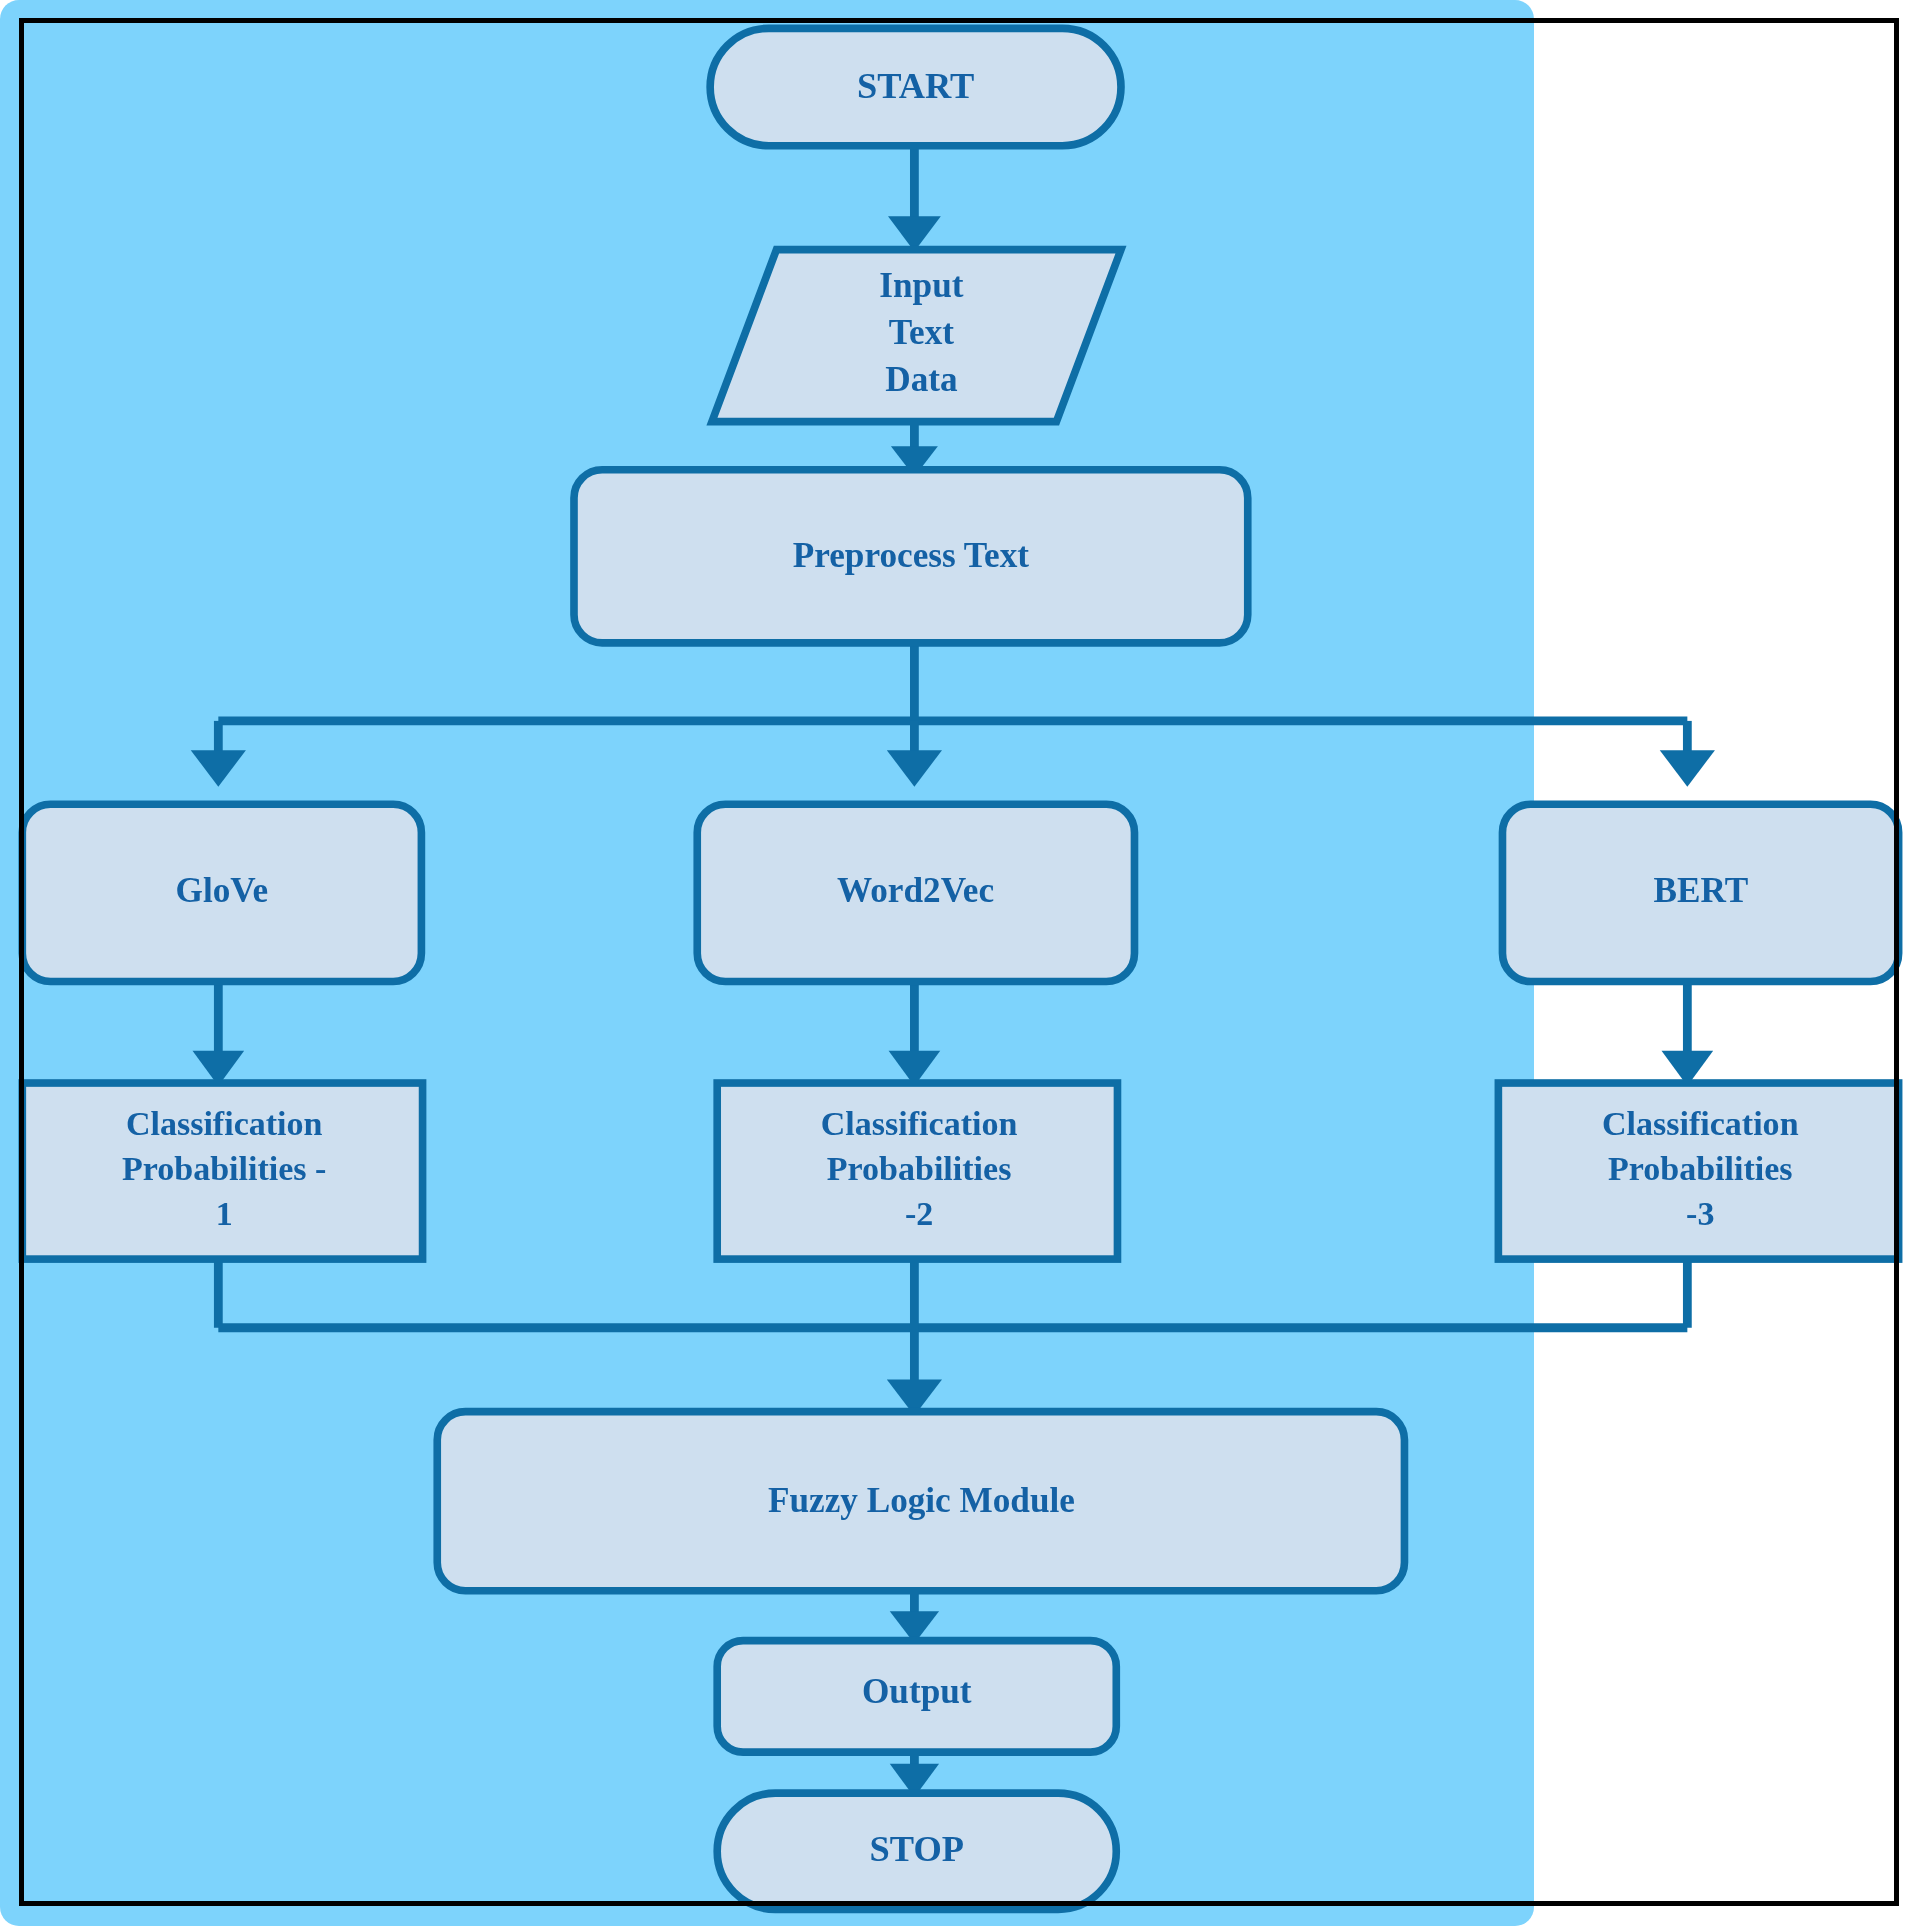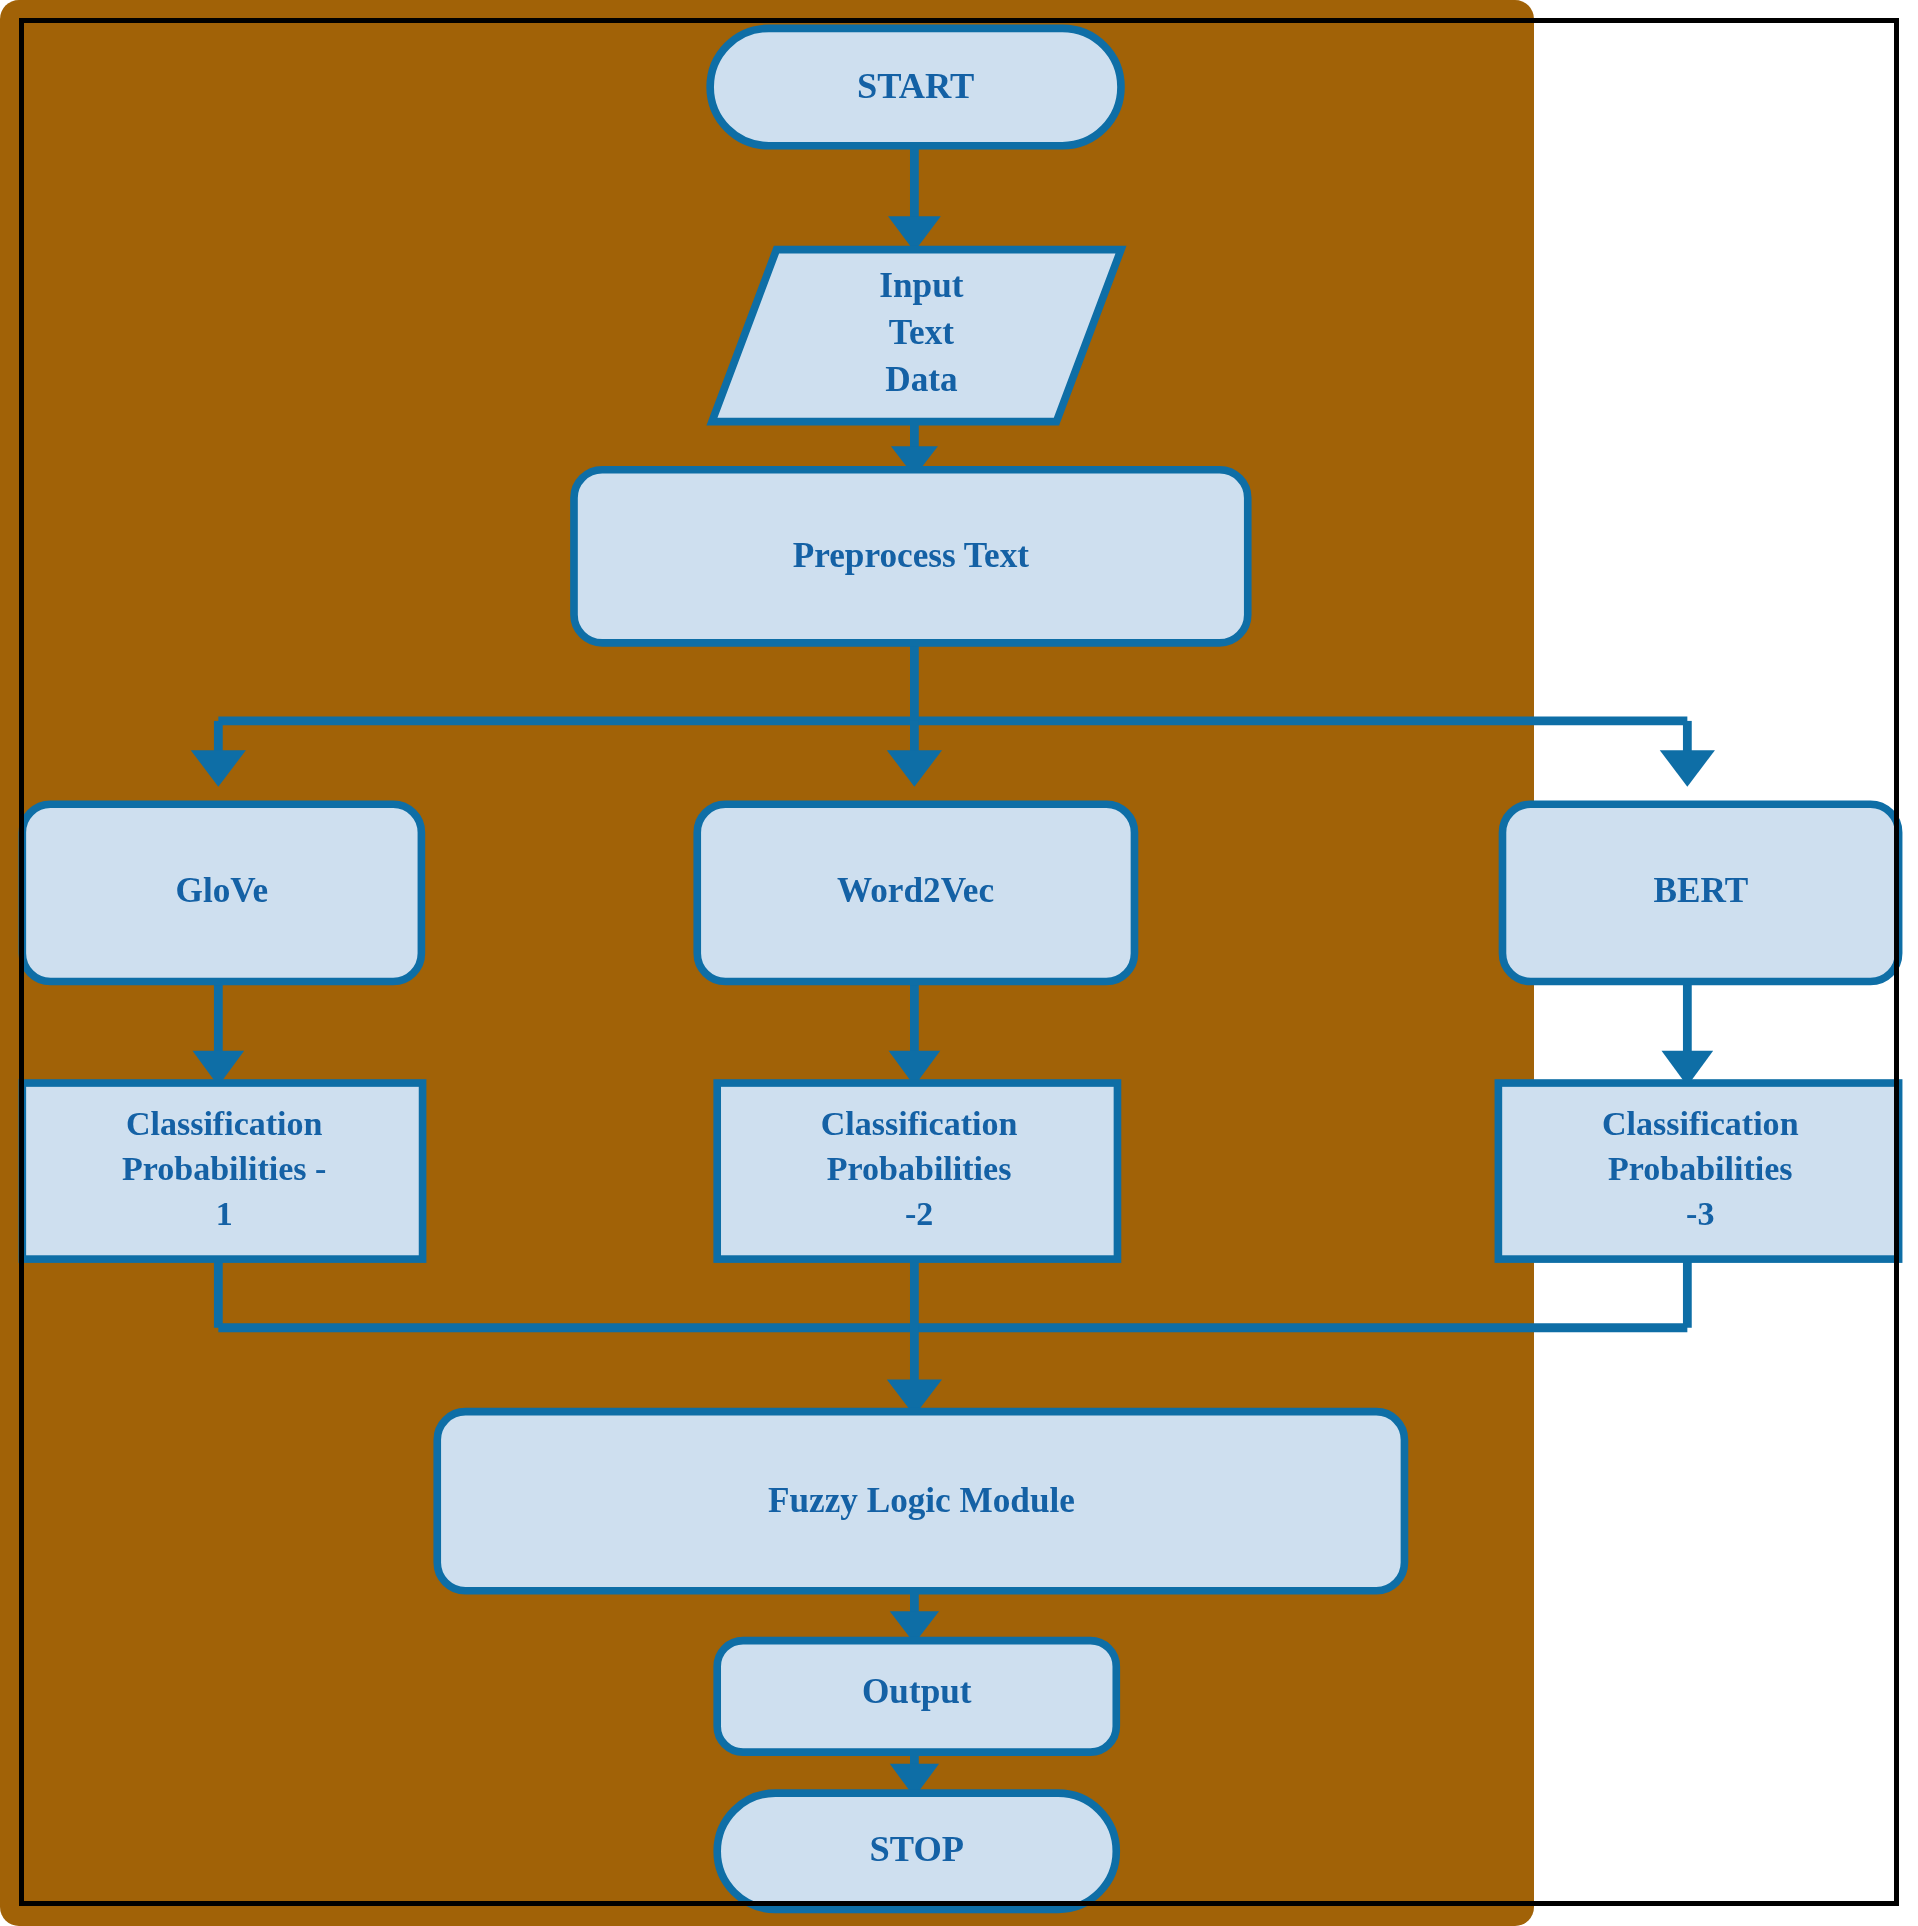--- a/index.html
+++ b/index.html
@@ -10,21 +10,21 @@
   body {
     width: 1918px;
     height: 1926px;
     font-family: "Liberation Serif", "DejaVu Serif", serif;
   }
   #frame {
     position: absolute;
     left: 0; top: 0;
     width: 1534px;
     height: 1926px;
-    background: #a16207;
+    background: #7dd3fc;
     box-sizing: border-box;
     border-radius: 19px;
   }
   #outer-border {
     position: absolute;
     left: 19.4px;
     top: 18px;
     width: 1880px;
     height: 1888px;
     border: 5.3px solid #000000;

